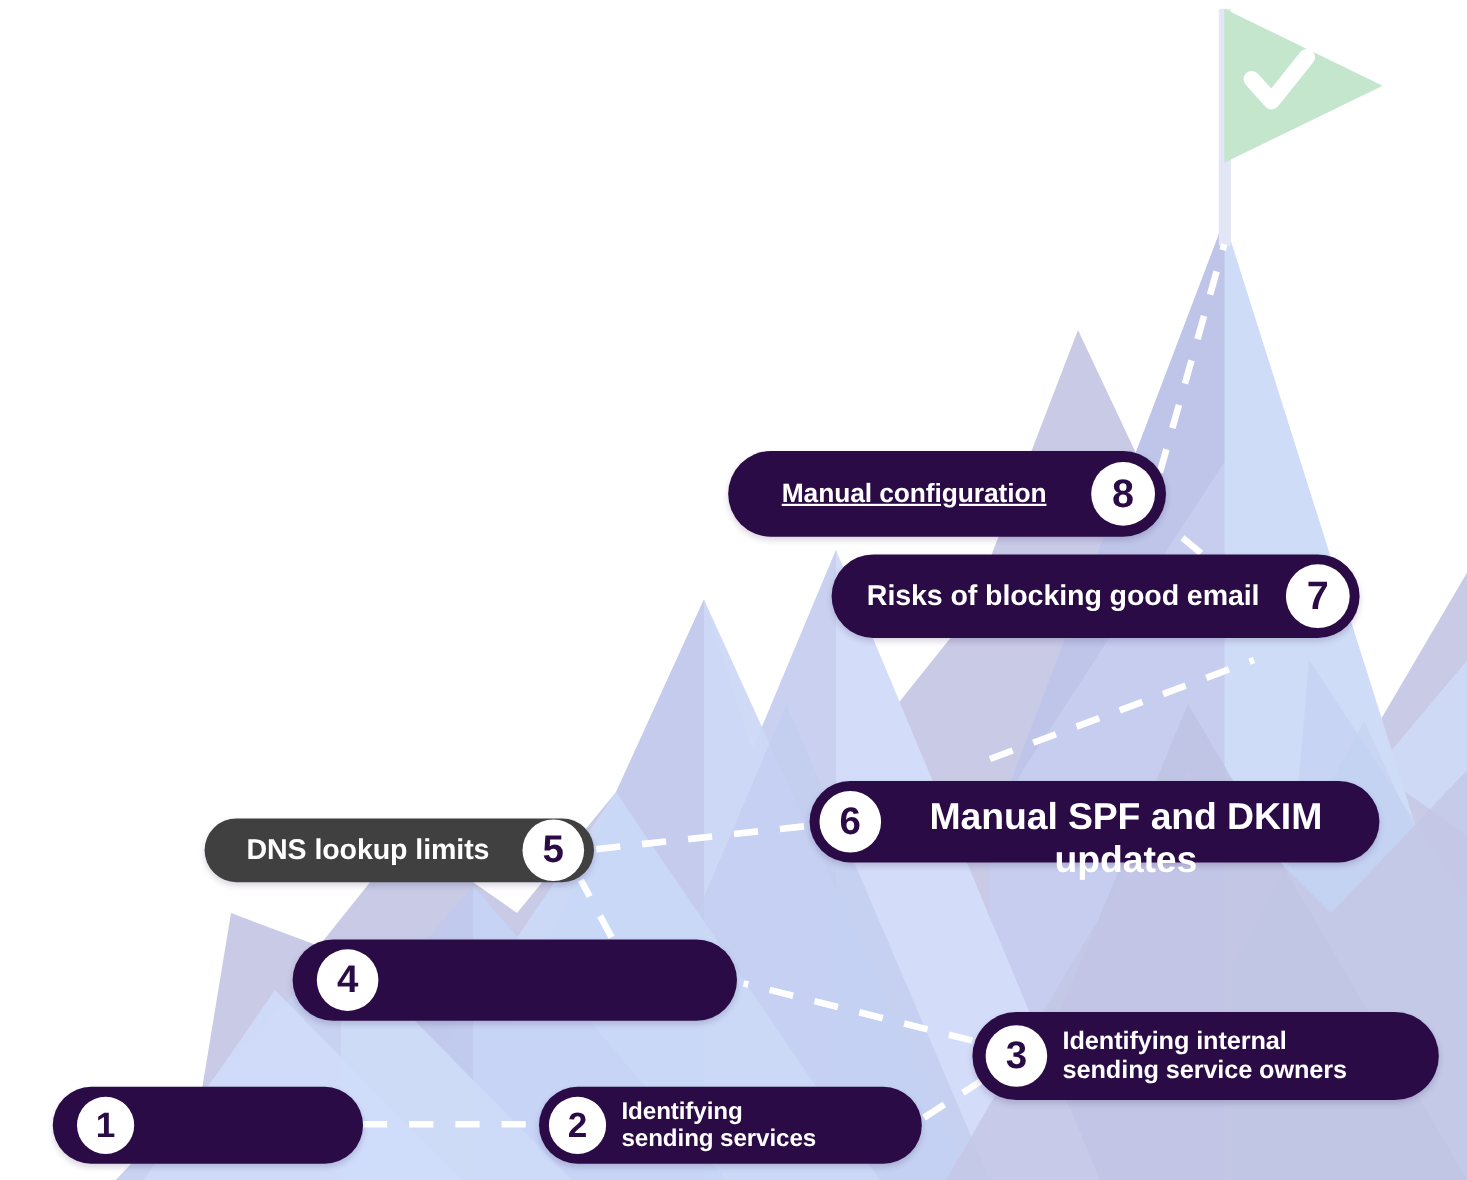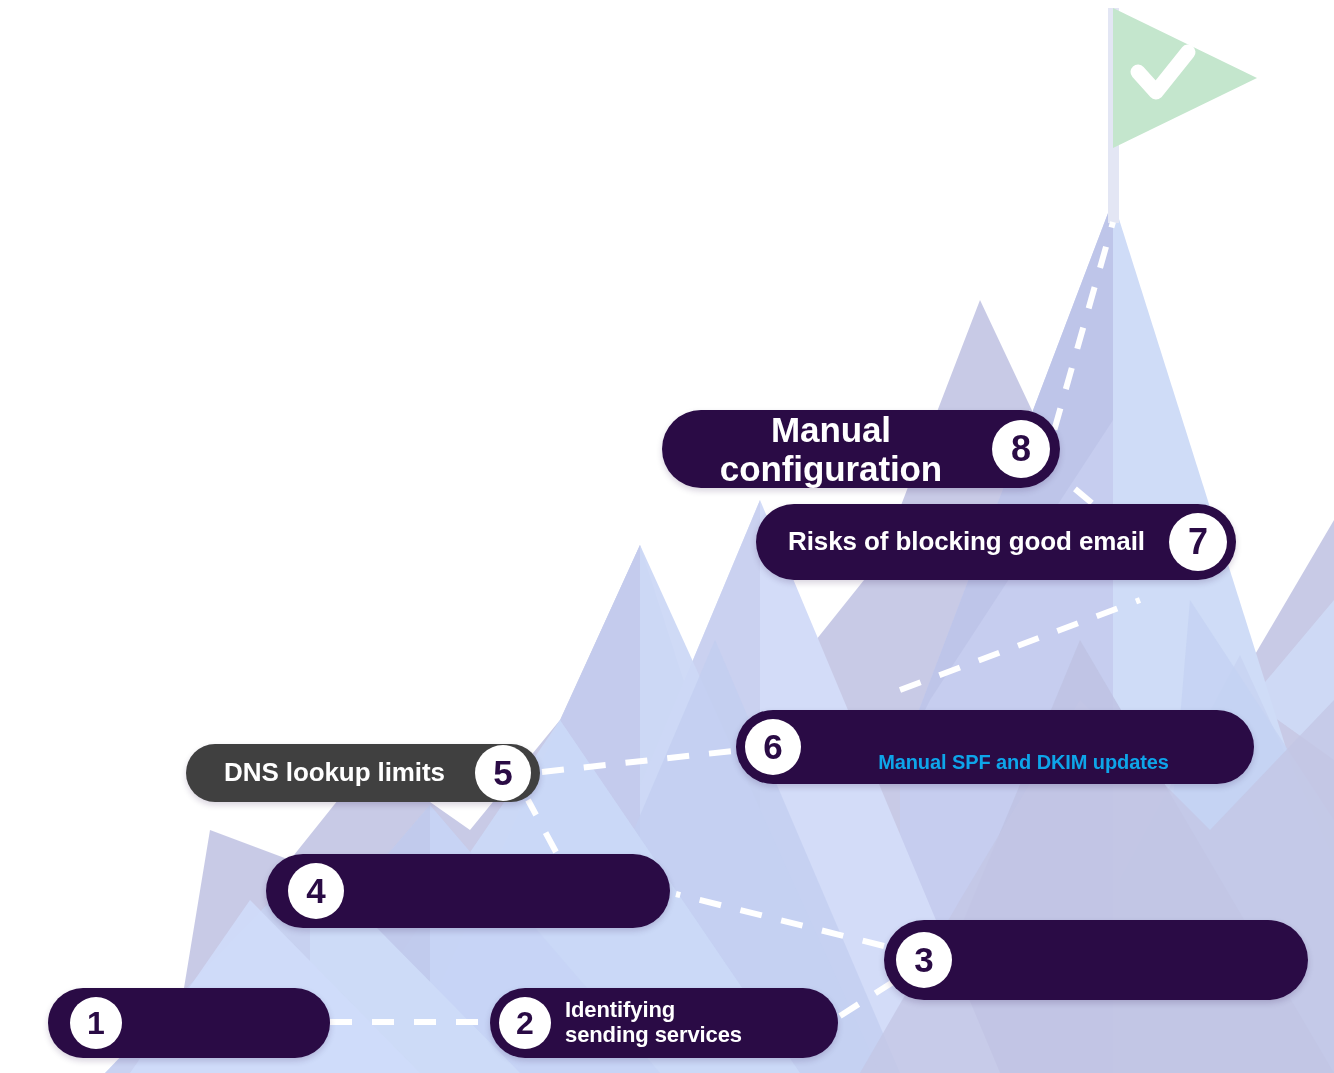--- a/index.html
+++ b/index.html
@@ -107,35 +107,37 @@
       <div class="pill num-right" style="left: 48px; top: 988px; width: 282px; height: 70px; padding: 0px 9px 0px 22px; background: rgb(42, 11, 69);">
         <div class="pnum" style="width: 52px; height: 52px; font-size: 32px; background: rgb(255, 255, 255); color: rgb(42, 11, 69);">1</div>
       </div>
       <div class="pill num-left" style="left: 490px; top: 988px; width: 348px; height: 70px; padding: 0px 22px 0px 9px; background: rgb(42, 11, 69);">
         <div class="pnum" style="width: 52px; height: 52px; font-size: 32px; background: rgb(255, 255, 255); color: rgb(42, 11, 69);">2</div>
         <div class="ptext" style="font-size: 22px; color: rgb(255, 255, 255); flex: 1 1 auto; text-align: left; padding: 0px 0px 0px 14px;">Identifying
 sending services</div>
       </div>
       <div class="pill num-left" style="left: 884px; top: 920px; width: 424px; height: 80px; padding: 0px 22px 0px 12px; background: rgb(42, 11, 69);">
         <div class="pnum" style="width: 56px; height: 56px; font-size: 35px; background: rgb(255, 255, 255); color: rgb(42, 11, 69);">3</div>
+        <div class="ptext" style="font-size: 23px; color: rgb(255, 255, 255); flex: 1 1 auto; text-align: left; padding: 0px 0px 0px 14px;">Identifying internal
+sending service owners</div>
       </div>
       <div class="pill num-right" style="left: 266px; top: 854px; width: 404px; height: 74px; padding: 0px 9px 0px 22px; background: rgb(42, 11, 69);">
         <div class="pnum" style="width: 56px; height: 56px; font-size: 35px; background: rgb(255, 255, 255); color: rgb(42, 11, 69);">4</div>
       </div>
       <div class="pill num-right" style="left: 186px; top: 744px; width: 354px; height: 58px; padding: 0px 9px 0px 22px; background: #404040;">
         <div class="ptext" style="font-size: 26px; color: rgb(255, 255, 255); flex: 1 1 auto; text-align: center; padding: 0px 14px 0px 0px;">DNS lookup limits</div>
         <div class="pnum" style="width: 56px; height: 56px; font-size: 35px; background: rgb(255, 255, 255); color: rgb(42, 11, 69);">5</div>
       </div>
       <div class="pill num-left" style="left: 736px; top: 710px; width: 518px; height: 74px; padding: 0px 22px 0px 9px; background: rgb(42, 11, 69);">
         <div class="pnum" style="width: 56px; height: 56px; font-size: 35px; background: rgb(255, 255, 255); color: rgb(42, 11, 69);">6</div>
-        <div class="ptext" style="font-size: 20px; color: #0ea5e9; flex: 1 1 auto; text-align: center; padding: 0px 0px 0px 14px; margin-top: 31px;">Manual SPF and DKIM updates</div>
+        <div class="ptext" style="font-size: 34px; color: #ffffff; flex: 1 1 auto; text-align: center; padding: 0px 0px 0px 14px; margin-top: 31px;">Manual SPF and DKIM updates</div>
       </div>
       <div class="pill num-right" style="left: 756px; top: 504px; width: 480px; height: 76px; padding: 0px 9px 0px 22px; background: rgb(42, 11, 69);">
         <div class="ptext" style="font-size: 26px; color: rgb(255, 255, 255); flex: 1 1 auto; text-align: center; padding: 0px 14px 0px 0px;">Risks of blocking good email</div>
         <div class="pnum" style="width: 58px; height: 58px; font-size: 36px; background: rgb(255, 255, 255); color: rgb(42, 11, 69);">7</div>
       </div>
       <div class="pill num-right" style="left: 662px; top: 410px; width: 398px; height: 78px; padding: 0px 10px 0px 22px; background: rgb(42, 11, 69);">
-        <div class="ptext" style="font-size: 35px; color: rgb(255, 255, 255); flex: 1 1 auto; text-align: center; padding: 0px 14px 0px 0px;">Manual configuration</div>
+        <div class="ptext" style="font-size: 24px; color: rgb(255, 255, 255); flex: 1 1 auto; text-align: center; padding: 0px 14px 0px 0px; text-decoration: underline;">Manual configuration</div>
         <div class="pnum" style="width: 58px; height: 58px; font-size: 36px; background: rgb(255, 255, 255); color: rgb(42, 11, 69);">8</div>
       </div>
     </div>
 
 </div>
 
 </body></html>

